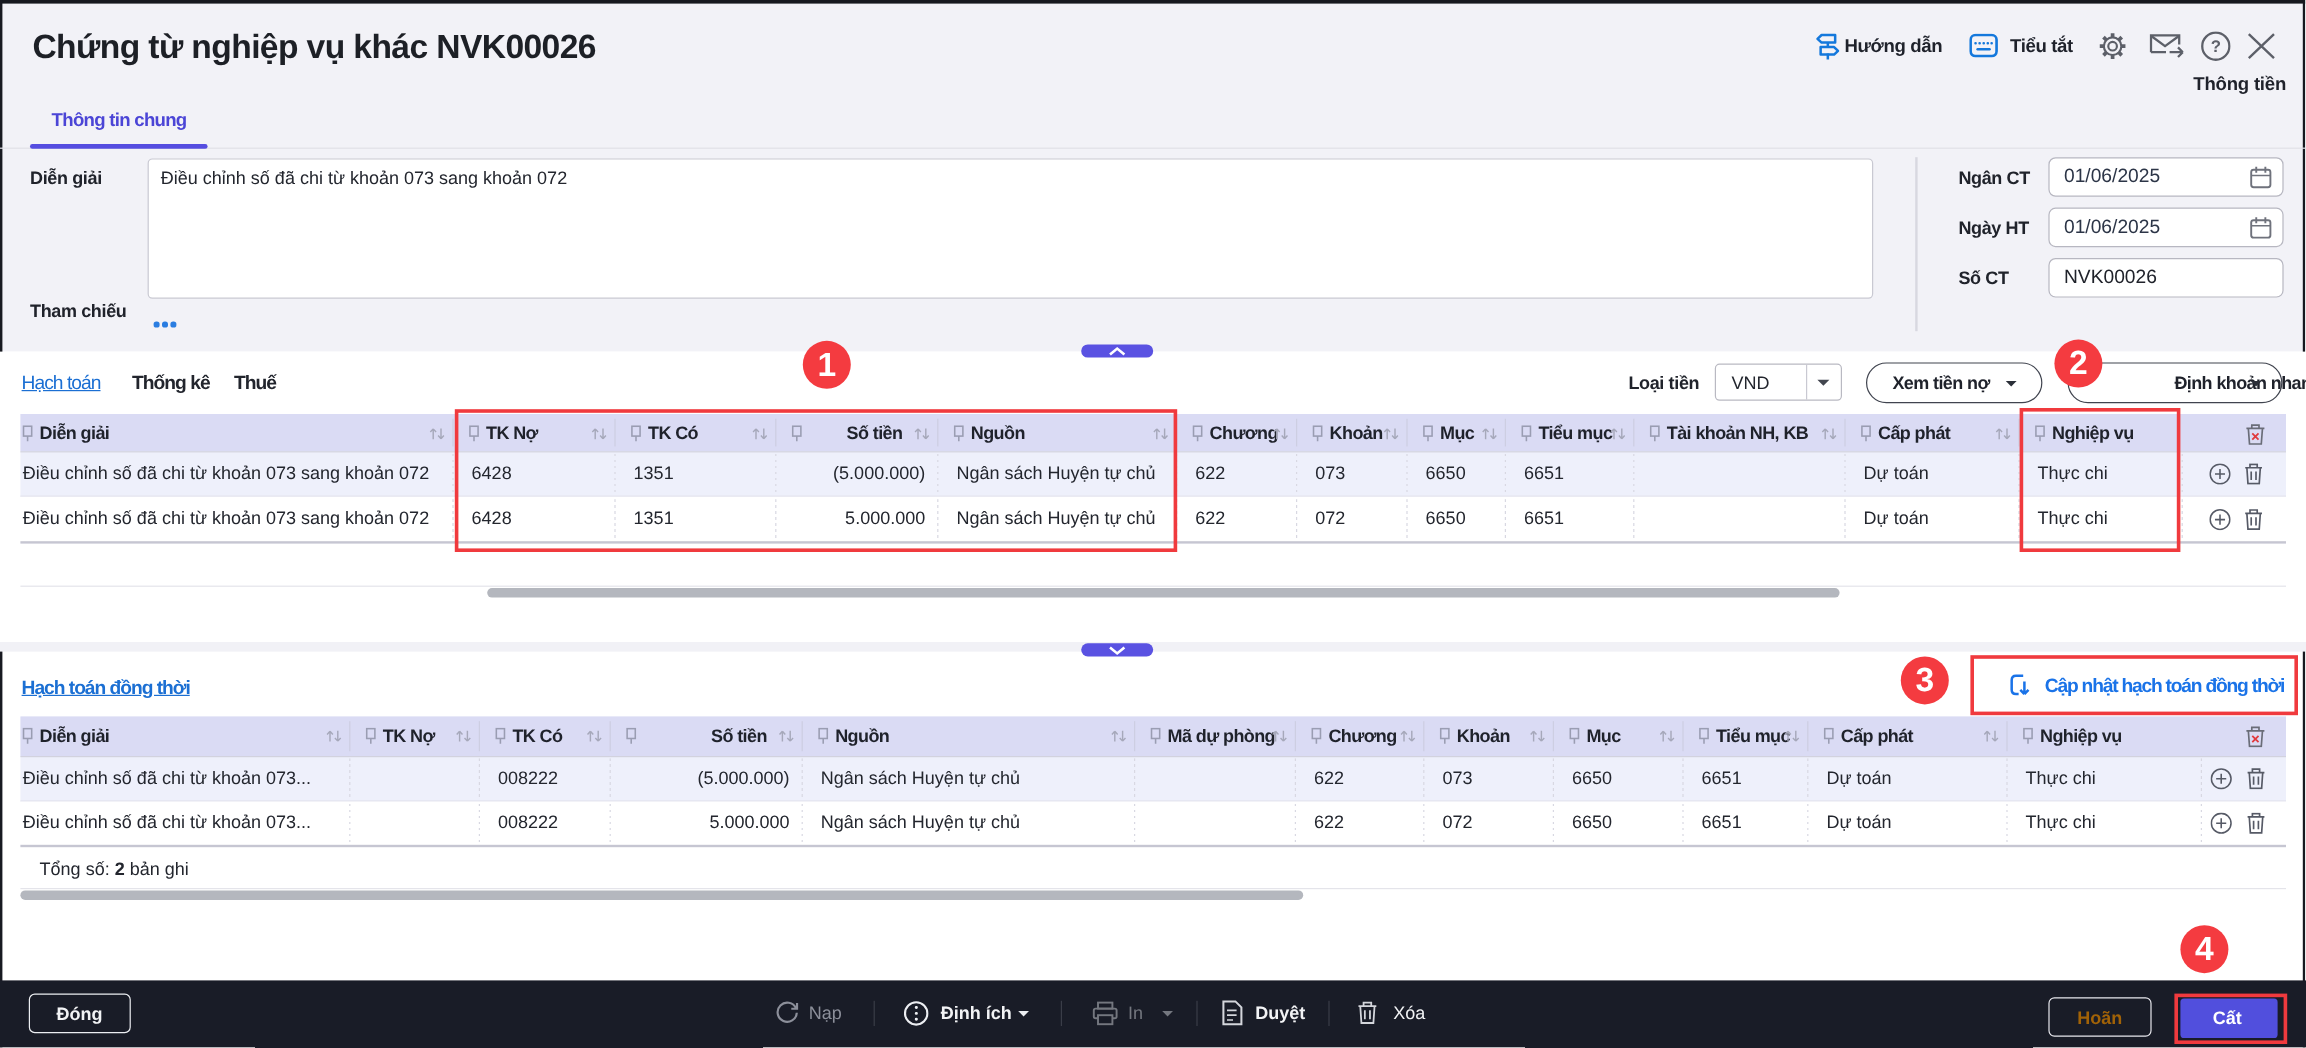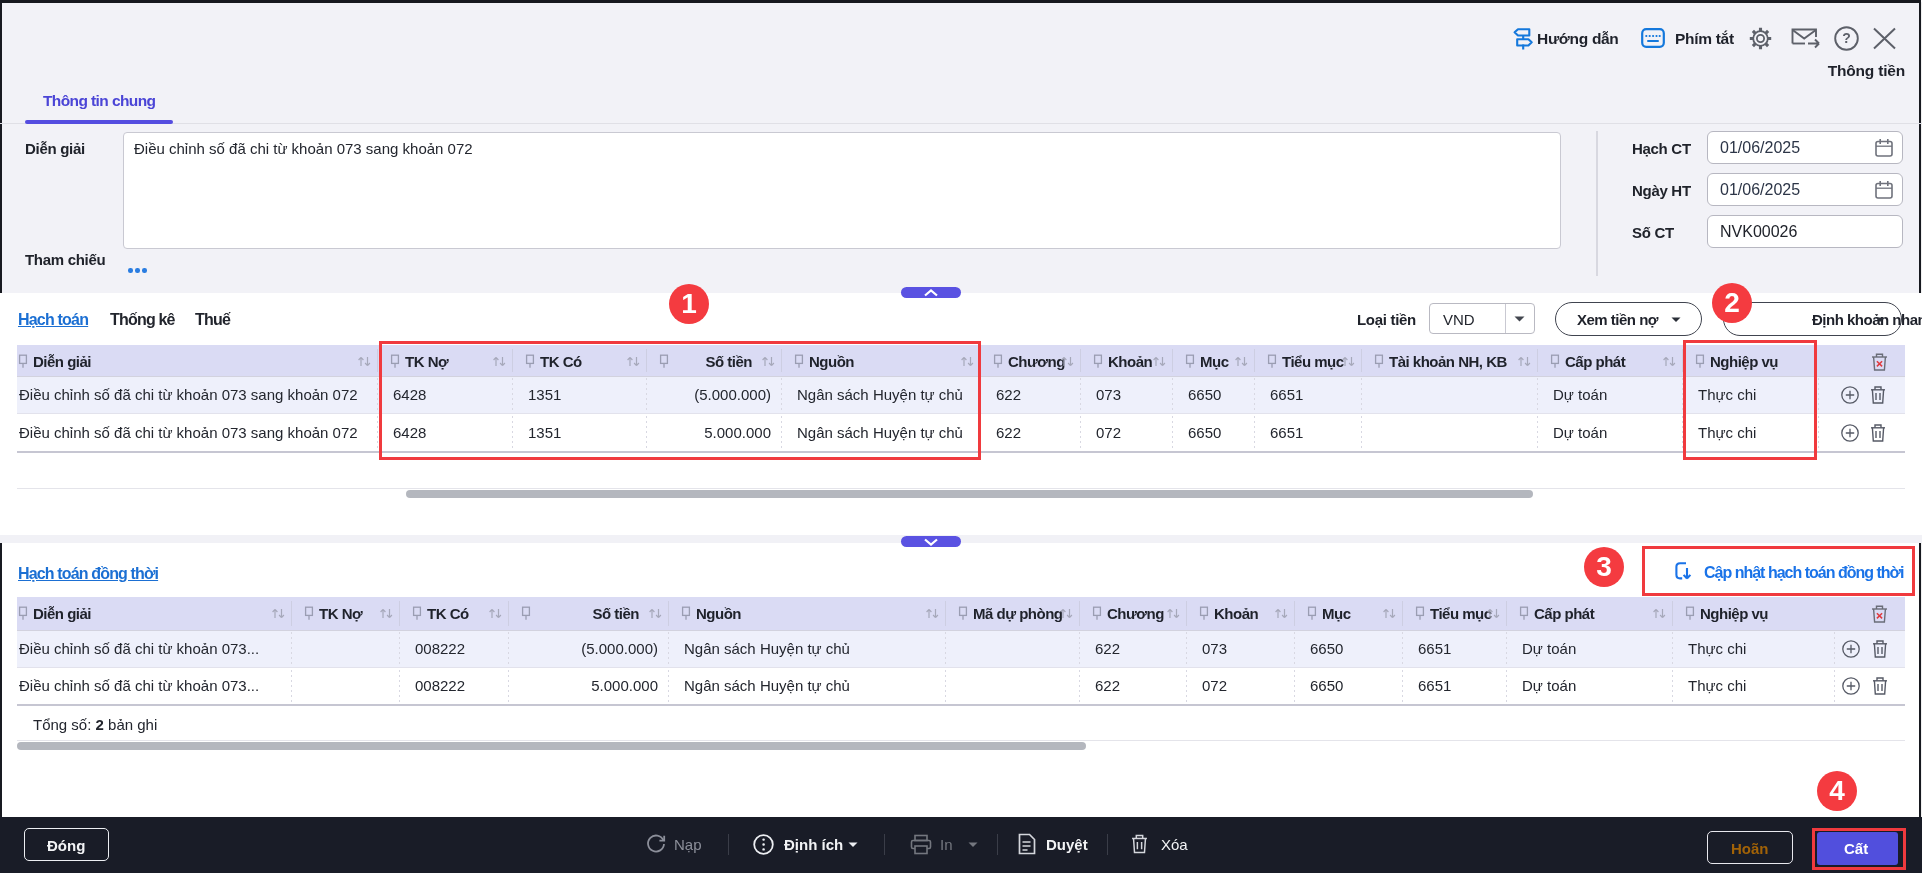--- a/index.html
+++ b/index.html
@@ -14,32 +14,33 @@
 .obtn{position:absolute;border:1.5px solid #40444f;border-radius:17px;background:#fff;}
 </style></head><body>
 <div id="page">
 
 <div class="ab" style="left:0px;top:2px;width:1922px;height:291px;background:#f2f2f7;"></div>
 <div class="ab" style="left:0px;top:0px;width:1920px;height:3px;background:#17191f;"></div>
 <div class="ab" style="left:0px;top:0px;width:2px;height:873px;background:#181a21;"></div>
 <div class="ab" style="left:1919px;top:0px;width:2px;height:873px;background:#17191f;"></div>
 <div class="ab" style="left:1921px;top:3px;width:1px;height:870px;background:#f0f0f0;"></div>
 <div class="ab" style="left:1917px;top:401px;width:5px;height:17px;background:#101114;"></div>
+<div class="ab " style="left:27px;top:22px;font-size:28px;font-weight:bold;color:#1d2026;line-height:34px;white-space:nowrap;letter-spacing:-0.5px;">Chứng từ nghiệp vụ khác NVK00026</div>
 <svg class="ab" style="left:1513px;top:27px" width="20" height="23" viewBox="0 0 20 23" fill="none">
 <path d="M10.2 8.5v4.2 M10.2 17.5v5" stroke="#1478dc" stroke-width="2.1"></path>
 <path d="M5 2.2h11.3v6.3H5L1.6 5.35Z" stroke="#1478dc" stroke-width="2.1" stroke-linejoin="round"></path>
 <path d="M15.4 12.2H4.2v6.3h11.2l3.3-3.15Z" stroke="#1478dc" stroke-width="2.1" stroke-linejoin="round"></path>
 </svg>
 <div class="ab " style="left:1537px;top:29px;font-size:15.5px;font-weight:bold;color:#1f222b;line-height:19px;white-space:nowrap;letter-spacing:-0.3px;">Hướng dẫn</div>
 <svg class="ab" style="left:1641px;top:28px" width="24" height="20" viewBox="0 0 24 20" fill="none">
 <rect x="1.2" y="1.2" width="21.6" height="17.6" rx="4" stroke="#1478dc" stroke-width="2.2"></rect>
 <path d="M5.2 8h.2 M8.6 8h.2 M12 8h.2 M15.4 8h.2 M18.6 8h.2" stroke="#1478dc" stroke-width="2" stroke-linecap="round"></path>
 <path d="M7 13h10" stroke="#1478dc" stroke-width="2" stroke-linecap="round"></path>
 </svg>
-<div class="ab " style="left:1675px;top:29px;font-size:15.5px;font-weight:bold;color:#1f222b;line-height:19px;white-space:nowrap;letter-spacing:-0.3px;">Phím tắt</div>
+<div class="ab " style="left:1675px;top:29px;font-size:15.5px;font-weight:bold;color:#1f222b;line-height:19px;white-space:nowrap;letter-spacing:-0.3px;">Tiểu tắt</div>
 <svg class="ab" style="left:1748px;top:26px" width="25" height="25" viewBox="0 0 25 25" fill="none">
 <circle cx="12.5" cy="12.5" r="3.6" stroke="#5d6069" stroke-width="1.8"></circle>
 <path d="M12.5 1.8v3.4 M12.5 19.8v3.4 M1.8 12.5h3.4 M19.8 12.5h3.4 M4.9 4.9l2.4 2.4 M17.7 17.7l2.4 2.4 M20.1 4.9l-2.4 2.4 M7.3 17.7l-2.4 2.4" stroke="#5d6069" stroke-width="3.1"></path>
 <circle cx="12.5" cy="12.5" r="7.3" stroke="#5d6069" stroke-width="1.8"></circle>
 </svg>
 <svg class="ab" style="left:1791px;top:28px" width="30" height="22" viewBox="0 0 30 22" fill="none">
 <path d="M1.5 15.5 V1.5 H25 V9" stroke="#5d6069" stroke-width="1.9"></path>
 <path d="M1.5 15.5 H14" stroke="#5d6069" stroke-width="1.9"></path>
 <path d="M2 2.2 L13.2 10.5 L24.5 2.2" stroke="#5d6069" stroke-width="1.9"></path>
 <path d="M17 15.5 h11 m0 0 l-4 -4 m4 4 l-4 4" stroke="#5d6069" stroke-width="1.9"></path>
@@ -58,21 +59,21 @@
 <div class="ab lbl" style="left:25px;top:140px;">Diễn giải</div>
 <div class="ab" style="left:123px;top:132px;width:1438px;height:117px;background:#fff;border:1px solid #c9c9d2;border-radius:4px;box-sizing:border-box;"></div>
 <div class="ab " style="left:134px;top:140px;font-size:15px;color:#23262e;line-height:18px;white-space:nowrap;">Điều chỉnh số đã chi từ khoản 073 sang khoản 072</div>
 <div class="ab lbl" style="left:25px;top:251px;">Tham chiếu</div>
 <div class="ab" style="left:128px;top:266px;width:22px;height:8px;">
       <span style="position:absolute;left:0;top:2px;width:4.5px;height:4.5px;border-radius:50%;background:#2a7de1;"></span>
       <span style="position:absolute;left:7px;top:2px;width:4.5px;height:4.5px;border-radius:50%;background:#2a7de1;"></span>
       <span style="position:absolute;left:14px;top:2px;width:4.5px;height:4.5px;border-radius:50%;background:#2a7de1;"></span>
     </div>
 <div class="ab" style="left:1596px;top:131px;width:2px;height:145px;background:#d8d8e0;"></div>
-<div class="ab lbl" style="left:1632px;top:140px;">Hạch CT</div>
+<div class="ab lbl" style="left:1632px;top:140px;">Ngân CT</div>
 <div class="ab" style="left:1707px;top:131px;width:196px;height:33px;background:#fff;border:1px solid #b7b7c1;border-radius:6px;box-sizing:border-box;"></div>
 <div class="ab " style="left:1720px;top:139px;font-size:16px;color:#2c3547;line-height:18px;">01/06/2025</div>
 <svg class="ab" style="left:1874px;top:138px" width="20" height="20" viewBox="0 0 20 20" fill="none">
 <rect x="2" y="3.5" width="16" height="14.5" rx="2" stroke="#6f727c" stroke-width="1.6"></rect>
 <path d="M6.2 1v5 M13.8 1v5" stroke="#6f727c" stroke-width="1.6"></path>
 <path d="M2 8.2h16" stroke="#6f727c" stroke-width="1.3"></path>
 </svg>
 <div class="ab lbl" style="left:1632px;top:182px;">Ngày HT</div>
 <div class="ab" style="left:1707px;top:173px;width:196px;height:33px;background:#fff;border:1px solid #b7b7c1;border-radius:6px;box-sizing:border-box;"></div>
 <div class="ab " style="left:1720px;top:181px;font-size:16px;color:#2c3547;line-height:18px;">01/06/2025</div>
@@ -82,21 +83,21 @@
 <path d="M2 8.2h16" stroke="#6f727c" stroke-width="1.3"></path>
 </svg>
 <div class="ab lbl" style="left:1632px;top:224px;">Số CT</div>
 <div class="ab" style="left:1707px;top:215px;width:196px;height:33px;background:#fff;border:1px solid #b7b7c1;border-radius:6px;box-sizing:border-box;"></div>
 <div class="ab " style="left:1720px;top:223px;font-size:16px;color:#20232b;line-height:18px;">NVK00026</div>
 <div class="ab" style="left:0px;top:293px;width:1922px;height:242px;background:#ffffff;"></div>
 <div class="pill" style="left:901px;top:287px;"></div>
 <svg class="ab" style="left:923px;top:289px" width="16" height="8" viewBox="0 0 16 8" fill="none">
       <path d="M2 6.5 L8 1.5 L14 6.5" stroke="#fff" stroke-width="2.2"></path>
     </svg>
-<div class="ab " style="left:18px;top:310px;font-size:16px;font-weight:bold;color:#1b6fd3;text-decoration:underline;line-height:19px;letter-spacing:-0.8px;">Hạch toán</div>
+<div class="ab " style="left:18px;top:310px;font-size:16px;font-weight:normal;color:#1b6fd3;text-decoration:underline;line-height:19px;letter-spacing:-0.8px;">Hạch toán</div>
 <div class="ab " style="left:110px;top:310px;font-size:16px;font-weight:bold;color:#22252d;line-height:19px;letter-spacing:-0.8px;">Thống kê</div>
 <div class="ab " style="left:195px;top:310px;font-size:16px;font-weight:bold;color:#22252d;line-height:19px;letter-spacing:-0.8px;">Thuế</div>
 <div class="ab lbl" style="left:1357px;top:311px;">Loại tiền</div>
 <div class="ab" style="left:1429px;top:303px;width:106px;height:31px;background:#fff;border:1px solid #b9b9c2;border-radius:4px;box-sizing:border-box;"></div>
 <div class="ab " style="left:1443px;top:311px;font-size:15px;color:#23262e;line-height:17px;">VND</div>
 <div class="ab" style="left:1505px;top:304px;width:1px;height:29px;background:#c9c9d2;"></div>
 <svg class="ab" style="left:1513px;top:315px" width="13" height="8" viewBox="0 0 13 8" fill="none">
       <path d="M1.5 1.5 L6.5 6.5 L11.5 1.5 Z" fill="#42464f"></path>
     </svg>
 <div class="obtn" style="left:1555px;top:302px;width:147px;height:34px;box-sizing:border-box;"></div>

